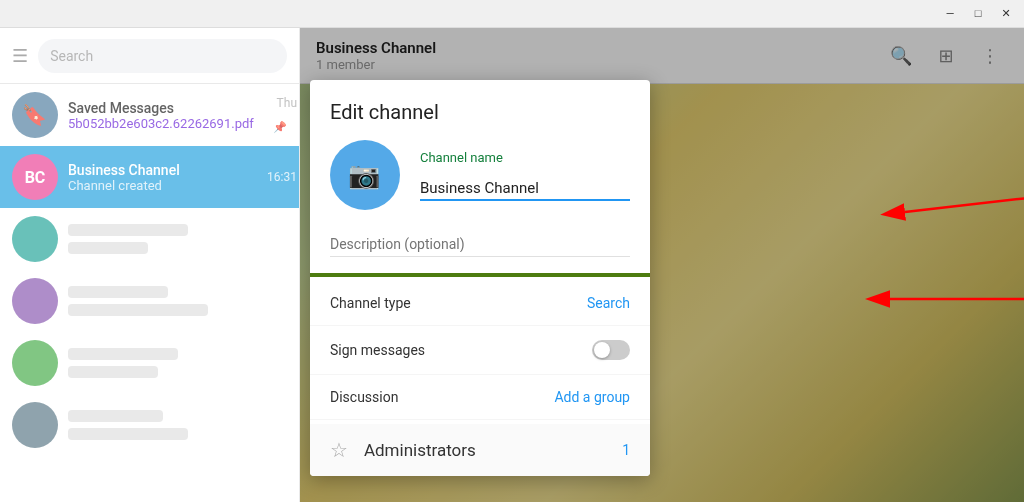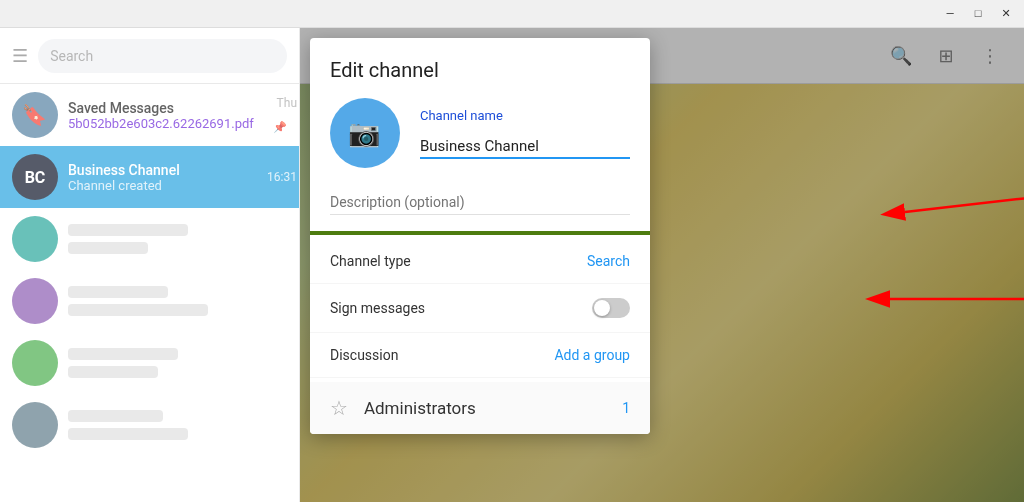--- a/index.html
+++ b/index.html
@@ -98,21 +98,21 @@
       border-radius: 50%;
       display: flex;
       align-items: center;
       justify-content: center;
       font-weight: bold;
       font-size: 16px;
       color: #fff;
       flex-shrink: 0;
     }
     .avatar.saved { background: #5682a3; }
-    .avatar.bc { background: #0f172a; }
+    .avatar.bc { background: #ec4899; }
     .avatar.teal { background: #2aa89c; }
     .avatar.purple { background: #8c5eb3; }
     .avatar.green { background: #4caf50; }
     .avatar.dark { background: #607d8b; }
 
     .chat-info { flex: 1; min-width: 0; }
     .chat-name {
       font-size: 14px;
       font-weight: 500;
       color: #222;
@@ -209,24 +209,24 @@
       cursor: pointer;
       border-radius: 50%;
     }
 
     
     .modal-overlay {
       position: absolute;
       inset: 0;
       background: rgba(0,0,0,0.3);
       display: flex;
-      align-items: flex-start;
+      align-items: center;
       justify-content: flex-start;
       z-index: 10;
-      padding-top: 0;
+      padding-top: 16px;
     }
 
     .modal {
       width: 340px;
       background: #fff;
       border-radius: 4px;
       margin-top: 0;
       margin-left: 10px;
       margin-top: 10px;
       overflow: hidden;
@@ -259,21 +259,21 @@
       cursor: pointer;
       flex-shrink: 0;
     }
     .camera-icon {
       font-size: 26px;
       color: #fff;
     }
     .channel-name-section { flex: 1; }
     .field-label {
       font-size: 13px;
-      color: #1d4ed8;
+      color: #15803d;
       margin-bottom: 13px;
     }
     .field-value {
       font-size: 15px;
       color: #222;
       border: none;
       border-bottom: 2px solid #2196F3;
       outline: none;
       width: 100%;
       padding-bottom: 2px;

